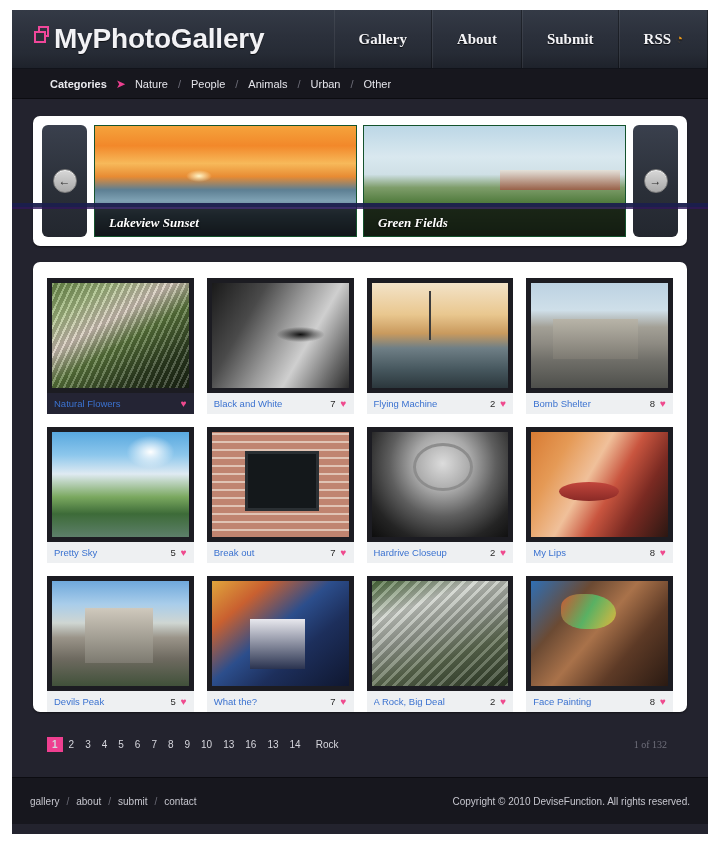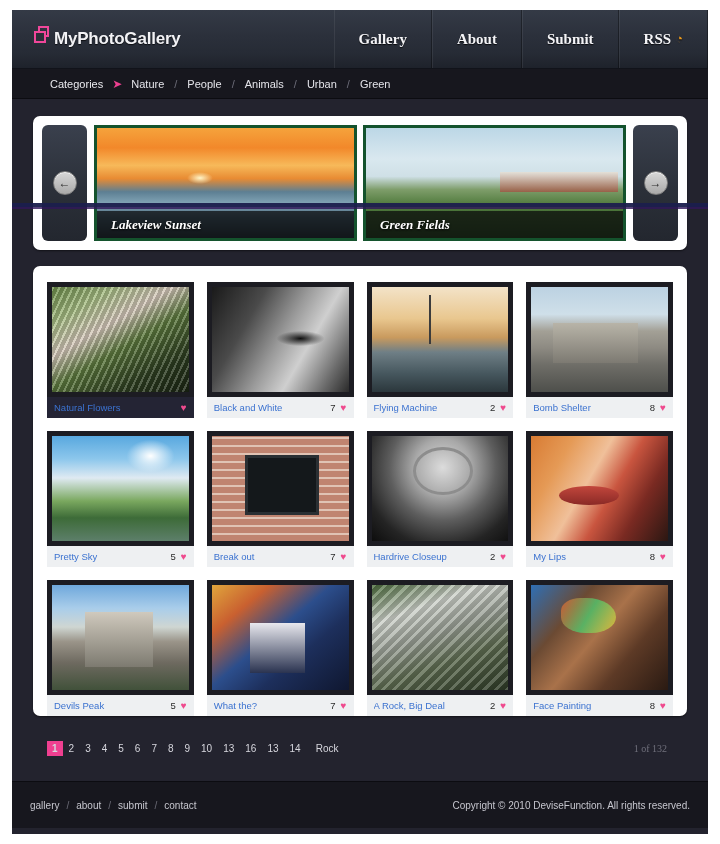--- a/index.html
+++ b/index.html
@@ -27,21 +27,21 @@
     display:flex;align-items:center;gap:5px;
     margin-left:22px;
   }
   .logo-mark{
     position:relative;width:15px;height:15px;margin-bottom:12px;
   }
   .logo-mark i{position:absolute;display:block;border:2px solid #f0479a;}
   .logo-mark i.b1{width:7px;height:7px;left:4px;top:0;}
   .logo-mark i.b2{width:8px;height:8px;left:0;top:5px;background:#2c3039;}
   .logo-text{
-    color:#f2f2f5;font-size:17px;font-weight:600;letter-spacing:-0.2px;
+    color:#f2f2f5;font-size:28px;font-weight:600;letter-spacing:-0.2px;
     text-shadow:0 1px 1px rgba(0,0,0,.7);
   }
   .topnav{margin-left:auto;display:flex;height:58px;}
   .topnav a{
     display:flex;align-items:center;justify-content:center;
     padding:0 24px;height:100%;
     color:#f4f4f7;font-family:"Liberation Serif", serif;
     font-size:15px;font-weight:700;
     text-decoration:none;
     border-left:1px solid rgba(255,255,255,.07);
@@ -51,21 +51,21 @@
   }
   .rss-glyph{color:#e8991f;font-size:13px;}
 
   
   .catbar{
     height:29px;background:#17171e;
     display:flex;align-items:center;
     border-bottom:1px solid #0c0c11;
     font-size:11px;
   }
-  .catbar .lbl{color:#e9e9ee;margin-left:38px;}
+  .catbar .lbl{color:#e9e9ee;margin-left:38px;font-weight:bold;}
   .catbar .arrow{color:#ec3f8f;margin:0 9px;font-size:12px;line-height:1;}
   .catbar a{color:#e4e4ea;text-decoration:none;}
   .catbar .sep{color:#6d6d78;margin:0 10px;}
 
   
   .slider-wrap{
     margin:17px 21px 0 21px;
     background:#ffffff;border-radius:7px;
     padding:9px;
     display:flex;gap:7px;
@@ -80,21 +80,21 @@
     width:22px;height:22px;border-radius:50%;
     background:linear-gradient(180deg,#d8d8d8,#a9a9a9);
     border:1px solid #7d7d7d;
     display:flex;align-items:center;justify-content:center;
     color:#2c2c2c;font-size:12px;line-height:1;
     box-shadow:inset 0 1px 0 rgba(255,255,255,.7);
   }
   .slides{display:flex;gap:6px;flex:1;}
   .slide{
     position:relative;flex:1;height:110px;
-    border:3px solid #14532d;overflow:hidden;background:#101010;
+    border:1px solid #14532d;overflow:hidden;background:#101010;
   }
   .slide .img{position:absolute;inset:0;}
   .slide .cap{
     position:absolute;left:0;right:0;bottom:0;height:27px;
     background:rgba(8,8,10,.72);
     display:flex;align-items:center;
     color:#fff;font-family:"Liberation Serif", serif;
     font-style:italic;font-weight:700;font-size:13px;
     padding-left:14px;
     text-shadow:0 1px 2px #000;
@@ -247,21 +247,21 @@
     <span class="lbl">Categories</span>
     <span class="arrow">➤</span>
     <a href="#">Nature</a>
     <span class="sep">/</span>
     <a href="#">People</a>
     <span class="sep">/</span>
     <a href="#">Animals</a>
     <span class="sep">/</span>
     <a href="#">Urban</a>
     <span class="sep">/</span>
-    <a href="#">Green</a>
+    <a href="#">Other</a>
   </div>
 
   <div class="slider-wrap">
     <div class="arrow-btn">
       <span class="arrow-circle">←</span>
     </div>
     <div class="slides">
       <div class="slide">
         <div class="img sky-sunset"></div>
         <div class="cap">Lakeview Sunset</div>

